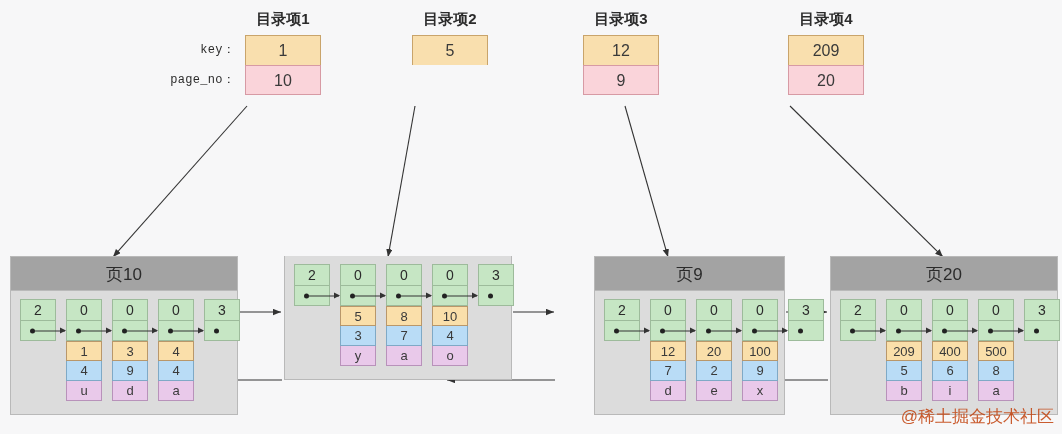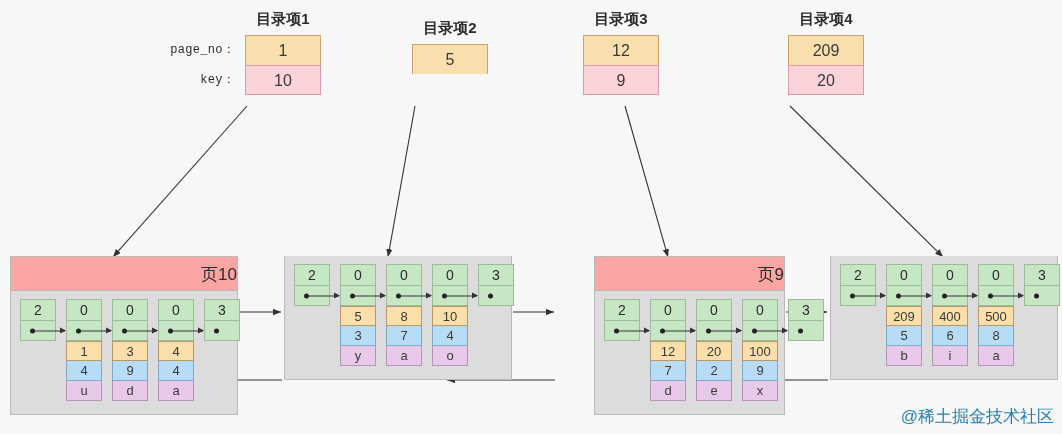--- a/index.html
+++ b/index.html
@@ -30,22 +30,22 @@
   .dir-labels{position:absolute;text-align:right;width:130px;}
   .dir-label{
     height:30px;line-height:30px;font-size:12px;
     font-family:"Liberation Mono","DejaVu Sans Mono",monospace;
     color:#2b2b2b;letter-spacing:.3px;
   }
 
   
   .page{position:absolute;width:228px;box-sizing:border-box;}
   .page-header{
-    height:35px;line-height:35px;text-align:right;
-    background:#fca5a5;border:1px solid #b9b9b9;
+    height:35px;line-height:35px;text-align:center;
+    background:#a3a3a3;border:1px solid #b9b9b9;
     font-size:17px;color:#2b2b2b;box-sizing:border-box;
   }
   .page-body{
     background:#dcdcdc;border:1px solid #b9b9b9;border-top:none;
     height:124px;box-sizing:border-box;position:relative;
   }
   .slots{position:absolute;left:9px;top:8px;display:flex;align-items:flex-start;}
   .slot{position:relative;width:36px;margin-right:10px;}
   .slot:last-child{margin-right:0;}
   .gcell{
@@ -70,21 +70,21 @@
     height:20px;line-height:19px;text-align:center;font-size:13px;color:#3a3a3a;
     border:1px solid #b9976a;border-top:none;box-sizing:border-box;
   }
   .dcell.r0{background:#fadfaa;border-top:1px solid #b9976a;}
   .dcell.r1{background:#b9dcf6;border-color:#7fa9c6;}
   .dcell.r2{background:#e9c9ea;border-color:#b892ba;}
 
   
   .watermark{
     position:absolute;right:8px;bottom:6px;
-    font-size:17px;color:#0369a1;opacity:.85;white-space:nowrap;
+    font-size:17px;color:#c2410c;opacity:.85;white-space:nowrap;
   }
 </style>
 </head>
 <body>
 
 <div id="stage">
 
   <svg id="wires" viewBox="0 0 1062 434" xmlns="http://www.w3.org/2000/svg">
     <defs>
       <marker id="ah" markerWidth="9" markerHeight="9" refX="8" refY="3.2" orient="auto" markerUnits="userSpaceOnUse">
@@ -119,31 +119,31 @@
     </g>
     <g stroke="#333" stroke-width="1.1" fill="none">
       <line x1="786" y1="312" x2="827" y2="312" marker-end="url(#ah)"></line>
     </g>
     <g stroke="#333" stroke-width="1.1" fill="none">
       <line x1="828" y1="380" x2="720" y2="380" marker-end="url(#ah)"></line>
     </g>
   </svg>
 
   <div class="dir-labels" style="left:105px;top:35px;">
+    <div class="dir-label">key：</div>
     <div class="dir-label">page_no：</div>
-    <div class="dir-label">key：</div>
   </div>
 
   <div id="dir-root">
       <div class="dir-entry" style="left: 245px; top: 35px;">
         <div class="dir-title">目录项1</div>
         <div class="dir-cell key">1</div>
         <div class="dir-cell pageno">10</div>
       </div>
-      <div class="dir-entry" style="left: 412px; top: 44px;">
+      <div class="dir-entry" style="left: 412px; top: 35px;">
         <div class="dir-title">目录项2</div>
         <div class="dir-cell key">5</div>
       </div>
       <div class="dir-entry" style="left: 583px; top: 35px; border-radius: 15px;">
         <div class="dir-title">目录项3</div>
         <div class="dir-cell key">12</div>
         <div class="dir-cell pageno">9</div>
       </div>
       <div class="dir-entry" style="left: 750px; top: 35px; margin-left: 38px;">
         <div class="dir-title">目录项4</div>
@@ -295,20 +295,21 @@
             <div class="slot">
               <div class="gcell num">3</div>
               <div class="gcell ptr">
                 <span class="dot"></span>
               </div>
             </div>
           </div>
         </div>
       </div>
       <div class="page" style="left: 830px; top: 256px;">
+        <div class="page-header">页20</div>
         <div class="page-body">
           <div class="slots">
             <div class="slot">
               <div class="gcell num">2</div>
               <div class="gcell ptr">
                 <span class="dot"></span>
                 <span class="link" style="width: 30px;"></span>
               </div>
             </div>
             <div class="slot">

